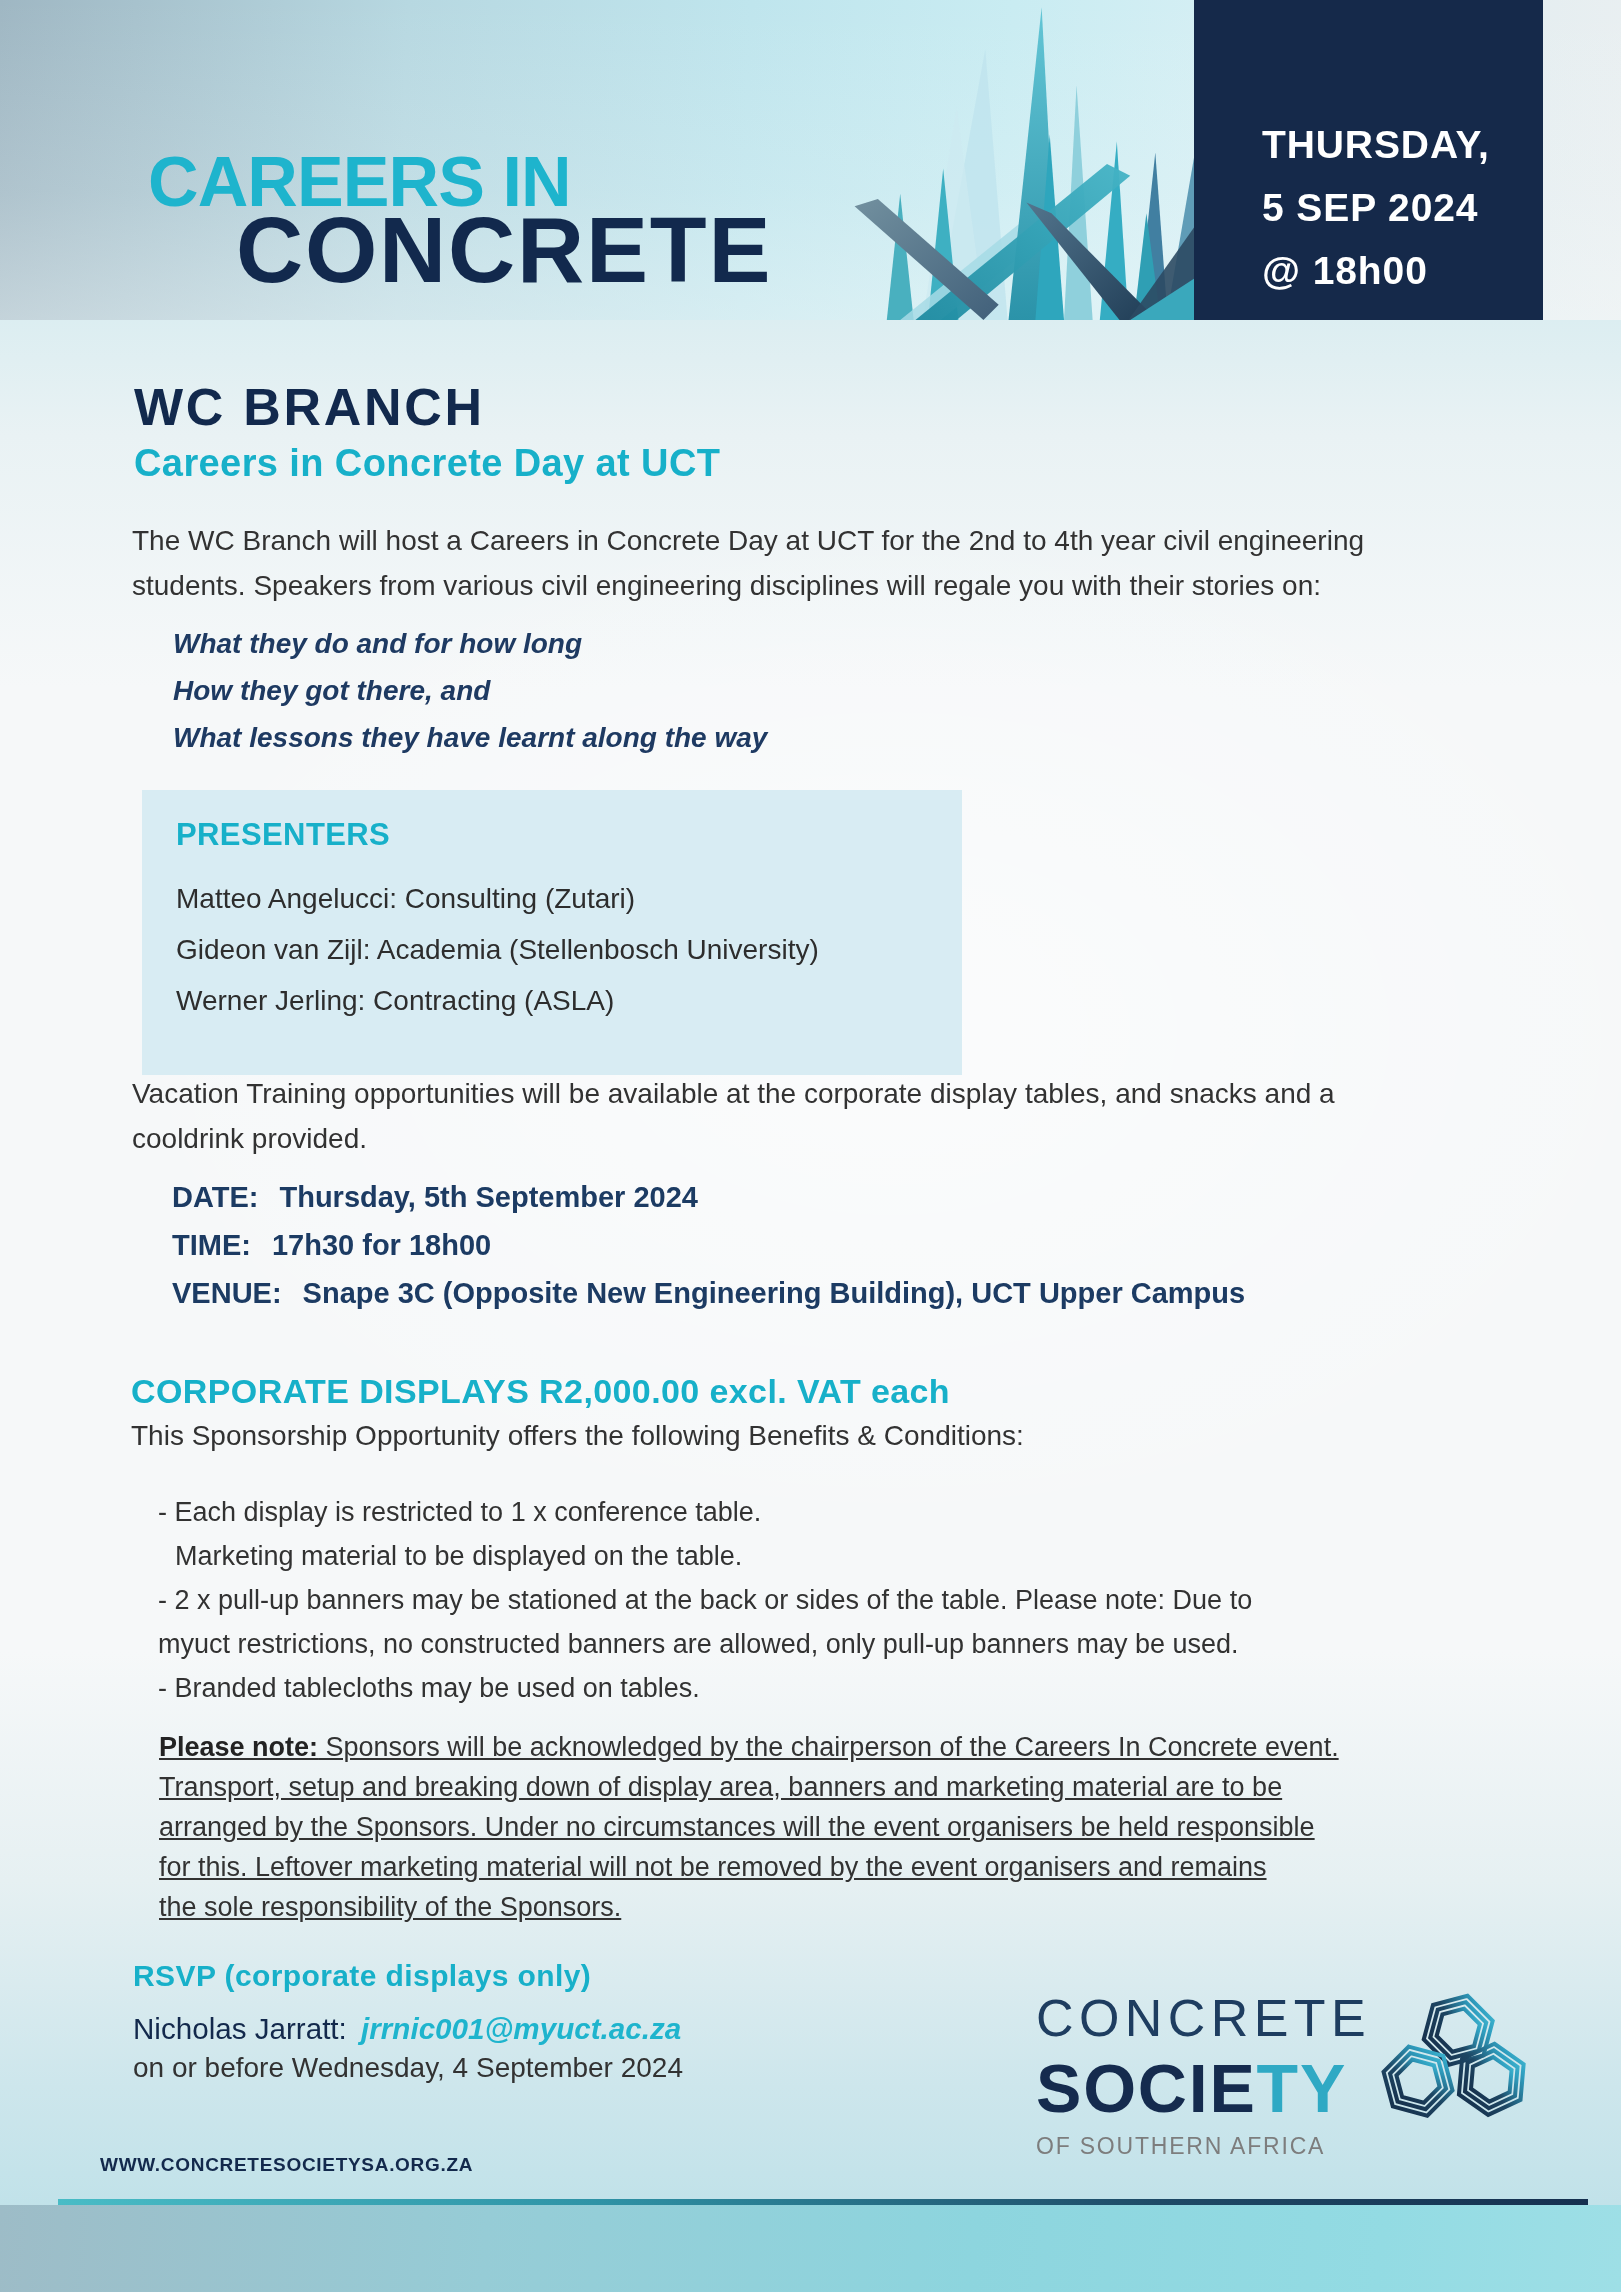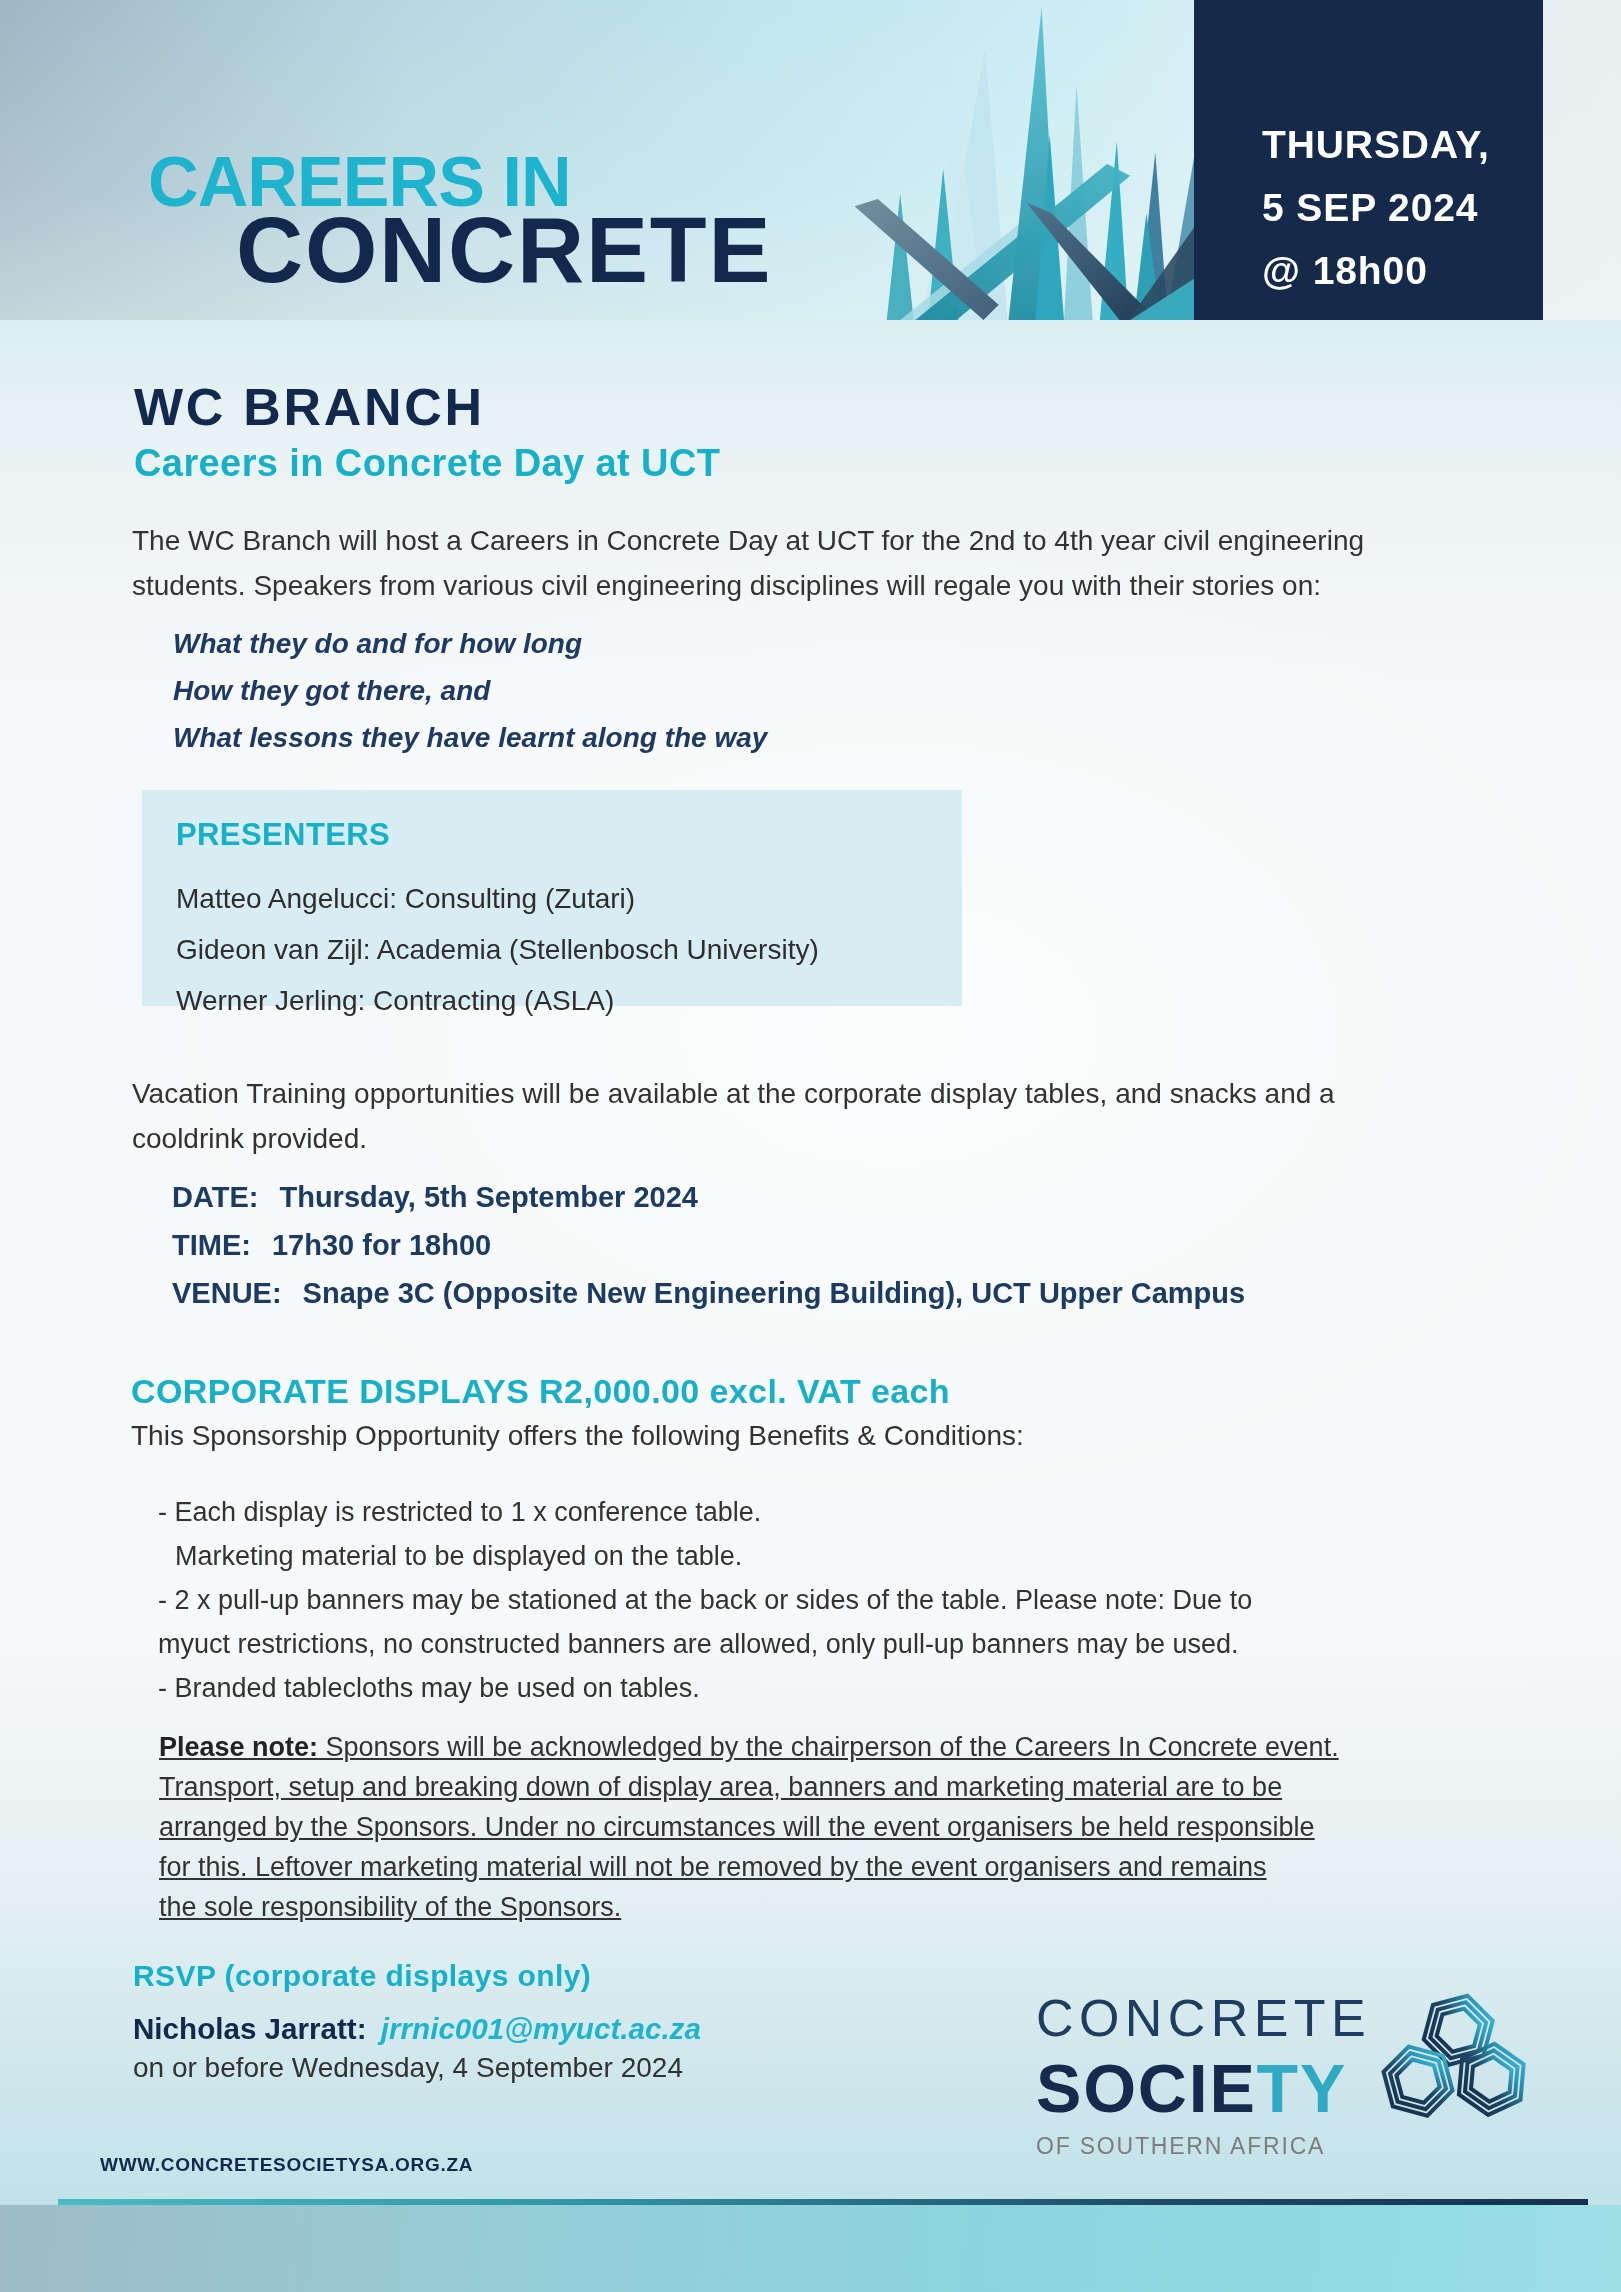--- a/index.html
+++ b/index.html
@@ -27,37 +27,37 @@
     left:1194px;top:0;width:349px;height:320px;background:#15294a;z-index:2;
     box-sizing:border-box;padding:113px 0 0 68px;color:#ffffff;
     font-size:39px;font-weight:700;line-height:63px;letter-spacing:0.9px;
   }
   
   .wc-heading{left:134px;top:381px;font-size:52px;font-weight:800;color:#12294d;letter-spacing:2.7px;}
   .subheading{left:134px;top:444px;font-size:38px;font-weight:700;color:#17b0c9;letter-spacing:0.4px;}
   .intro{left:132px;top:518px;font-size:28px;color:#323232;line-height:45px;}
   .topics{left:173px;top:620px;font-size:28px;font-weight:700;font-style:italic;color:#1e3a62;line-height:47px;}
   .presenters-box{
-    left:142px;top:790px;width:820px;height:216px;background:#d8ecf3;
+    left:142px;top:790px;width:820px;height:285px;background:#d8ecf3;
     box-sizing:border-box;padding:29px 0 0 34px;
   }
   .presenters-heading{font-size:31px;font-weight:700;color:#17b0c9;letter-spacing:0.4px;margin-bottom:23px;line-height:1;}
   .presenters-item{font-size:28px;color:#2d2d2d;line-height:51px;}
   .vacation{left:132px;top:1071px;font-size:28px;color:#323232;line-height:45px;}
   .event-details{left:172px;top:1173px;font-size:29px;font-weight:700;color:#1c3b63;line-height:48px;}
   .dt-value{margin-left:21px;}
   .corp-heading{left:131px;top:1374px;font-size:34px;font-weight:700;color:#17b0c9;letter-spacing:0.4px;}
   .sponsor-intro{left:131px;top:1422px;font-size:28px;color:#323232;}
   .conditions{left:158px;top:1474px;font-size:27px;color:#323232;line-height:44px;margin-top:16px;}
   .cond-indent{padding-left:17px;}
   .note{left:159px;top:1727px;font-size:27px;color:#323232;line-height:40px;text-decoration:underline;}
   .note strong{color:#232323;}
   .rsvp-heading{left:133px;top:1961px;font-size:30px;font-weight:700;color:#17b0c9;letter-spacing:0.4px;}
   .rsvp-contact{left:133px;top:2014px;font-size:29.6px;}
-  .contact-name{font-weight:700;color:#13294c;}
+  .contact-name{font-weight:400;color:#13294c;}
   .contact-email{font-style:italic;font-weight:700;color:#1eb4cd;margin-left:14.3px;}
   .rsvp-deadline{left:133px;top:2054px;font-size:28px;color:#323232;}
   .website{left:100px;top:2155px;font-size:19px;font-weight:700;color:#13294c;letter-spacing:0.7px;}
   .rule{left:58px;top:2199px;width:1530px;height:6.3px;
     background:linear-gradient(90deg,#49bcc6 0%,#2f93a6 35%,#1f4a66 72%,#16304f 100%);}
   .bottom-band{left:0;top:2205px;width:1622px;height:88px;
     background:linear-gradient(95deg,#9dbcc7 0%,#96ccd6 30%,#8dd5de 60%,#93dbe3 85%,#9edfe6 100%);}
   
   .logo-l1{left:1036px;top:1992px;font-size:52px;font-weight:400;color:#1e3d60;letter-spacing:5.4px;}
   .logo-l2{left:1036px;top:2054px;font-size:68px;font-weight:800;letter-spacing:1.8px;}

